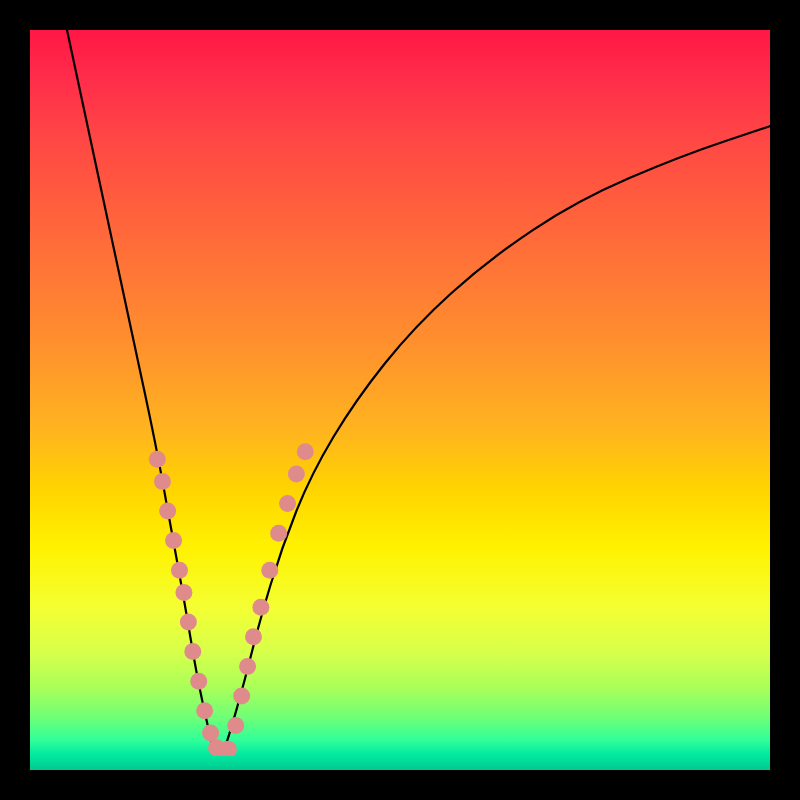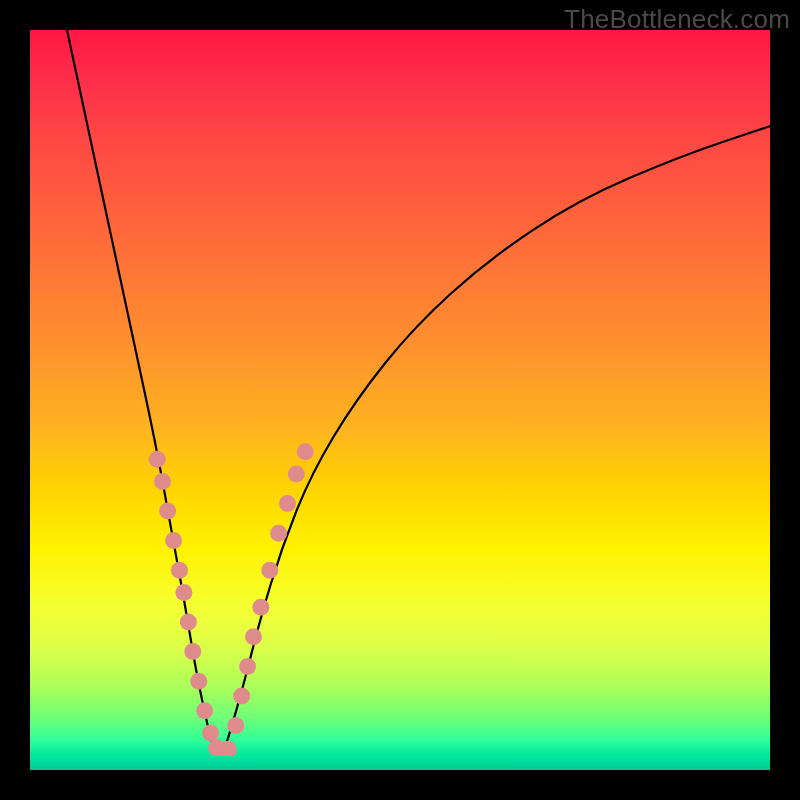--- a/index.html
+++ b/index.html
@@ -78,21 +78,20 @@
     width: 740px;
     height: 14px;
     background: linear-gradient(to bottom, #00e8a0, #00c98e);
   }
 </style>
 </head>
 <body>
 
 <div class="frame">
 
-  <div class="watermark">TheBottleneck.com</div>
 
   <div class="plot-area">
 
     <svg class="curve-layer" viewBox="0 0 740 740" preserveAspectRatio="none">
       <path id="v-curve" class="curve-path" d="M 37 0 Q 37 0 48.1 51.80000000000001 Q 59.2 103.60000000000002 70.30000000000001 155.40000000000003 Q 81.4 207.20000000000005 92.5 259 Q 103.60000000000001 310.8 114.70000000000002 362.6 Q 125.80000000000001 414.4 133.2 455.09999999999997 Q 140.6 495.79999999999995 148 536.5 Q 155.4 577.2 160.95 610.5 Q 166.5 643.8 172.05 669.7 Q 177.6 695.6 181.3 710.4000000000001 Q 185 725.2 188.7 725.2 Q 192.4 725.2 196.10000000000002 714.1 Q 199.8 703 207.2 677.1 Q 214.6 651.2 222 621.6 Q 229.4 592 240.5 555 Q 251.60000000000002 518 266.4 481 Q 281.2 444 303.4 407 Q 325.6 370 355.20000000000005 333 Q 384.8 296 421.8 262.70000000000005 Q 458.8 229.40000000000003 503.20000000000005 199.79999999999998 Q 547.6 170.19999999999993 599.4000000000001 148 Q 651.2 125.80000000000007 695.6 111.00000000000006 T 740 96.20000000000005" stroke="#000000"></path>
       <g id="beads-group">
           <circle cx="127.27999999999999" cy="429.2" r="8.5" class="bead" fill="#e08b8b"></circle>
           <circle cx="132.46" cy="451.4" r="8.5" class="bead" fill="#e08b8b"></circle>
           <circle cx="137.64000000000001" cy="481" r="8.5" class="bead" fill="#e08b8b"></circle>
           <circle cx="143.55999999999997" cy="510.6" r="8.5" class="bead" fill="#e08b8b"></circle>

